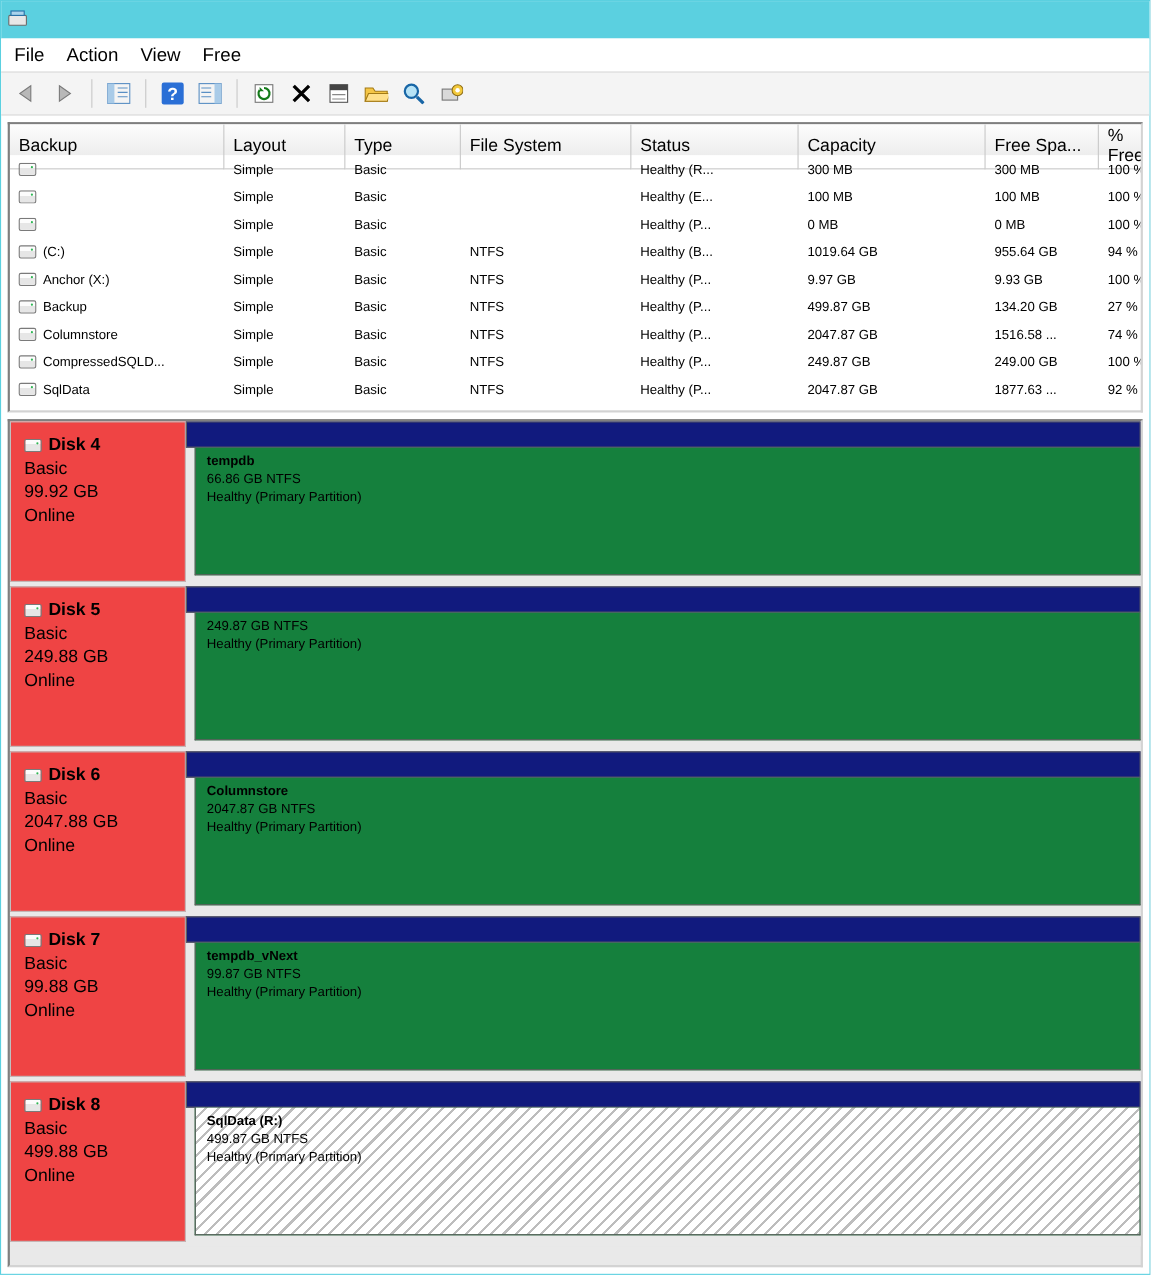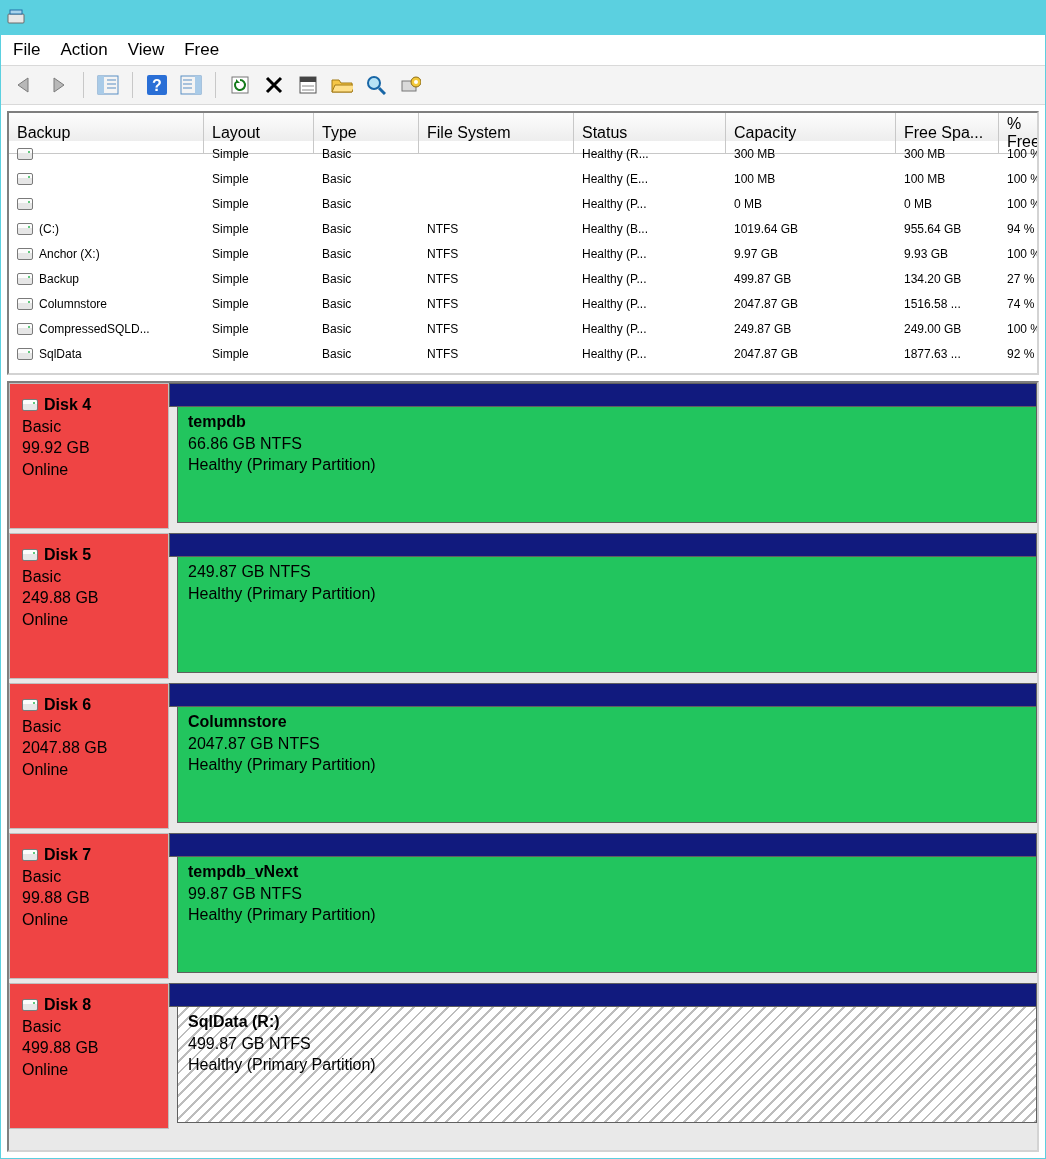--- a/index.html
+++ b/index.html
@@ -140,26 +140,26 @@
     flex: 1;
     display: flex; flex-direction: column;
   }
   .disk-bar {
     height: 24px;
     background: #111a7e;
     border: 1px solid #606060;
   }
   .part-box {
     flex: 1;
-    background: #22c55e;
+    background: #15803d;
     border: 1px solid #606060;
     border-top: none;
     margin: 0 0 6px 8px;
     padding: 4px 10px;
-    font-size: 16px;
+    font-size: 12px;
     line-height: 1.35;
   }
   .part-box.hatched {
     background-image: repeating-linear-gradient(135deg, #fff 0 6px, #bdbdbd 6px 8px);
   }
   .part-box .p-title { font-weight: 700; }
   .disk-bar-pad { margin-left: 8px; }
   svg { display: block; }
 </style>
 </head>

